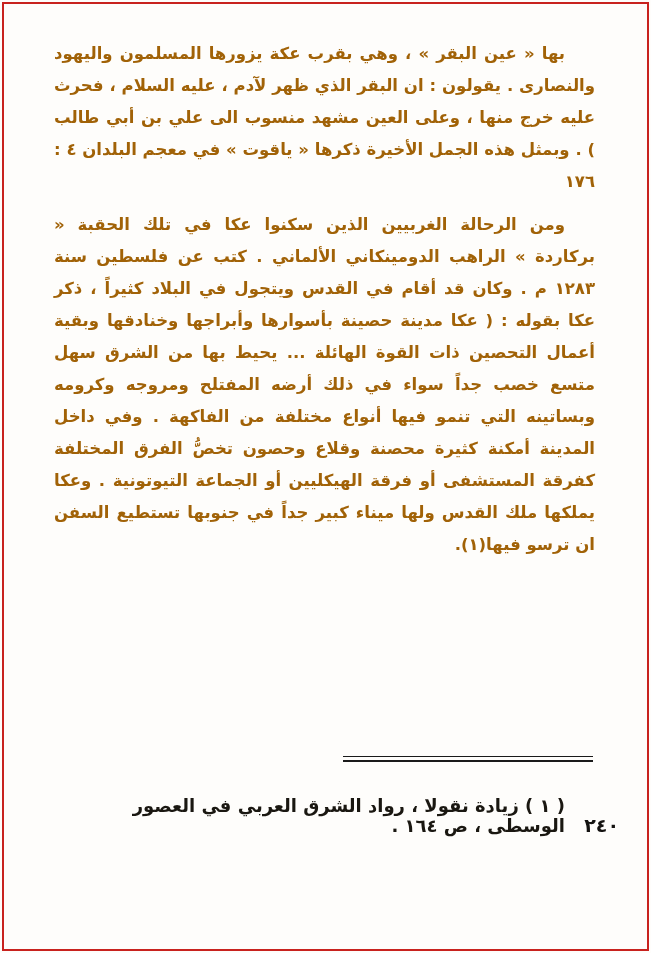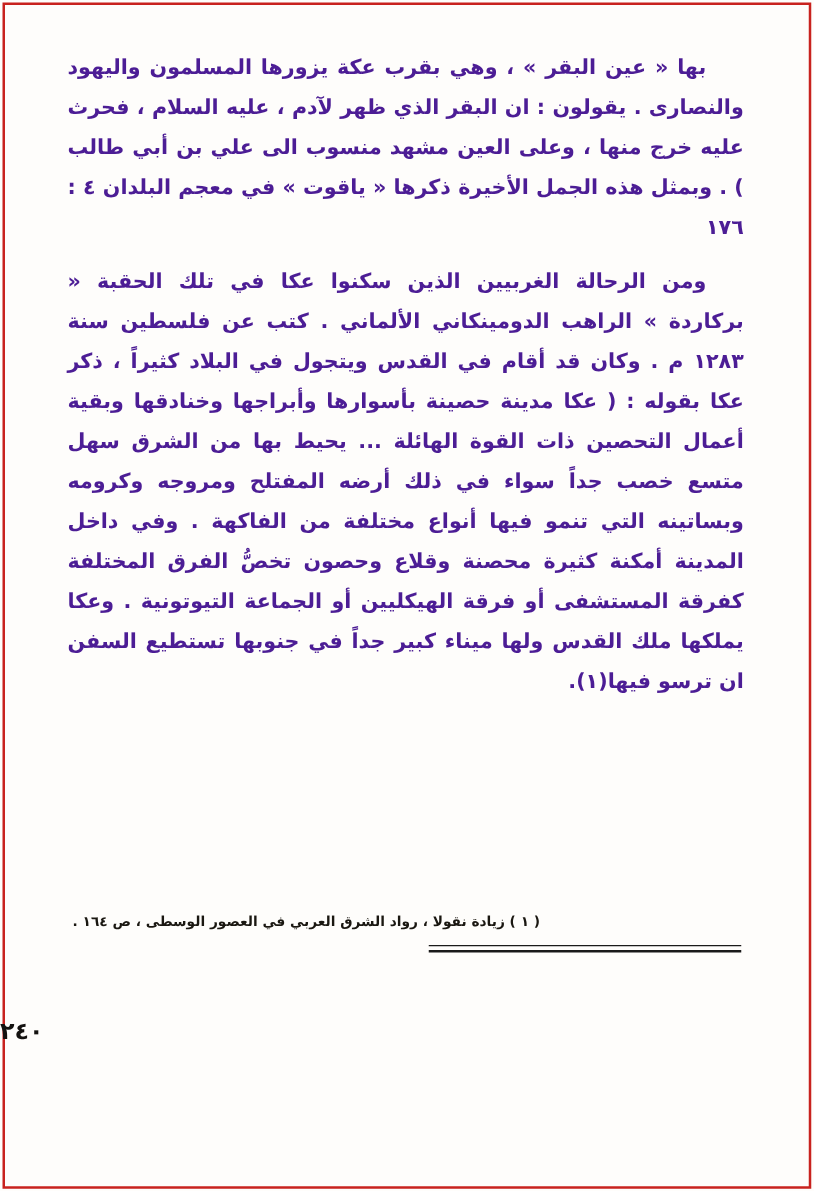--- a/index.html
+++ b/index.html
@@ -22,56 +22,56 @@
     position: absolute;
     top: 38px;
     right: 56px;
     left: 54px;
     direction: rtl;
     text-align: justify;
     font-family: "DejaVu Sans", sans-serif;
     font-weight: 700;
     font-size: 16.5px;
     line-height: 32px;
-    color: #4c1d95;
+    color: #a16207;
     text-rendering: optimizeLegibility;
   }
   .para {
     margin: 0 0 11px 0;
     text-indent: 30px;
   }
   .footnote-rule {
     position: absolute;
     top: 756px;
     right: 58px;
     width: 250px;
     height: 3px;
     border-top: 1px solid #1a1a1a;
     border-bottom: 2px solid #1a1a1a;
   }
   .footnote {
     position: absolute;
-    top: 728px;
+    top: 796px;
     right: 86px;
     left: 58px;
     direction: rtl;
-    text-align: left;
+    text-align: right;
     font-family: "DejaVu Sans", sans-serif;
     font-weight: 700;
-    font-size: 11px;
+    font-size: 18px;
     line-height: 20px;
     color: #1a1711;
     margin: 0;
   }
   .page-number {
     position: absolute;
     top: 814px;
     left: 0;
     right: 32px;
-    text-align: left;
+    text-align: right;
     direction: rtl;
     font-family: "DejaVu Sans", sans-serif;
     font-weight: 700;
     font-size: 19px;
     letter-spacing: 1px;
     color: #141210;
   }
 </style>
 </head>
 <body>

